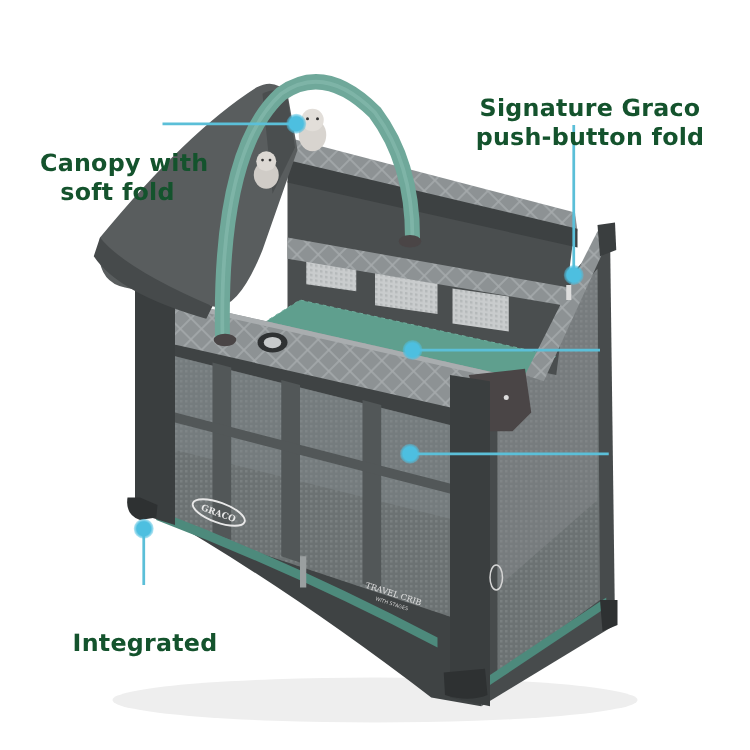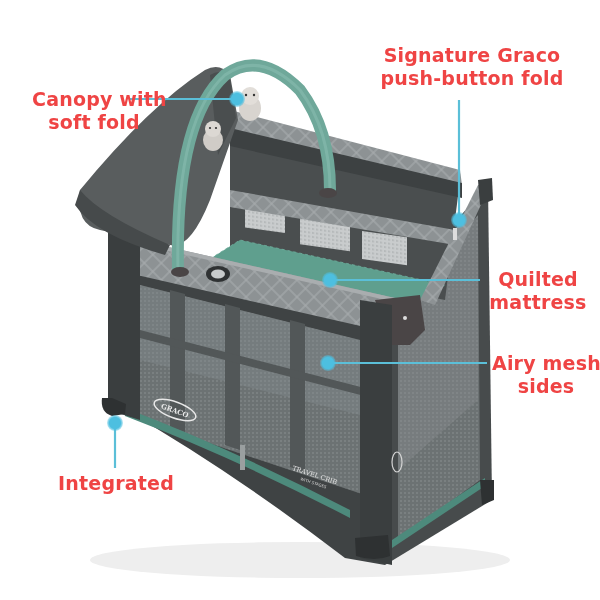--- a/index.html
+++ b/index.html
@@ -1,22 +1,22 @@
 <!DOCTYPE html>
 <html><head>
   <meta charset="utf-8">
   <style>
     html, body { margin: 0; padding: 0; background: #ffffff; }
     body { width: 600px; height: 600px; position: relative; overflow: hidden;
            font-family: "DejaVu Sans", "Liberation Sans", sans-serif; }
     .stage { position: absolute; left: 0; top: 0; width: 600px; height: 600px; }
     svg.art { position: absolute; left: 0; top: 0; }
     .callout-label {
-      position: absolute; color: #ef4444; font-weight: bold; font-size: 19px;
-      line-height: 23px; white-space: nowrap; letter-spacing: 0.2px;
+      position: absolute; color: #14532d; font-weight: bold; font-size: 19px;
+      line-height: 23px; white-space: nowrap; letter-spacing: 0.2px; margin-top: 32px;
     }
     .callout-label span { display: block; }
     .center { text-align: center; }
   </style>
 </head>
 <body>
 
 <div class="stage">
 
   <svg class="art" width="600" height="600" viewBox="0 0 600 600">
@@ -161,27 +161,19 @@
   <div class="callout-label center" style="left:0px; top:88px; width:124px;padding-left:32px;">
     <span>Canopy with</span>
     <span>soft fold</span>
   </div>
 
   <div class="callout-label center" style="left:372px; top:44px; width:200px;">
     <span>Signature Graco</span>
     <span>push-button fold</span>
   </div>
 
-  <div class="callout-label center" style="left:488px; top:268px; width:100px;">
-    <span>Quilted</span>
-    <span>mattress</span>
-  </div>
 
-  <div class="callout-label center" style="left:492px; top:352px; width:108px;">
-    <span>Airy mesh</span>
-    <span>sides</span>
-  </div>
 
   <div class="callout-label center" style="left:56px; top:472px; width:120px;">
     <span>Integrated</span>
   </div>
 
 </div>
 
 </body></html>

